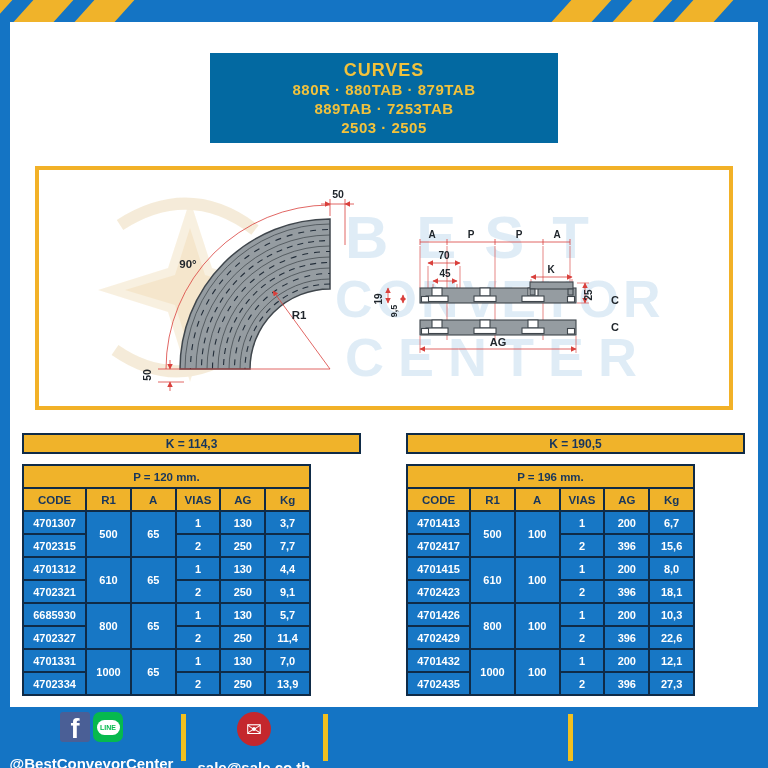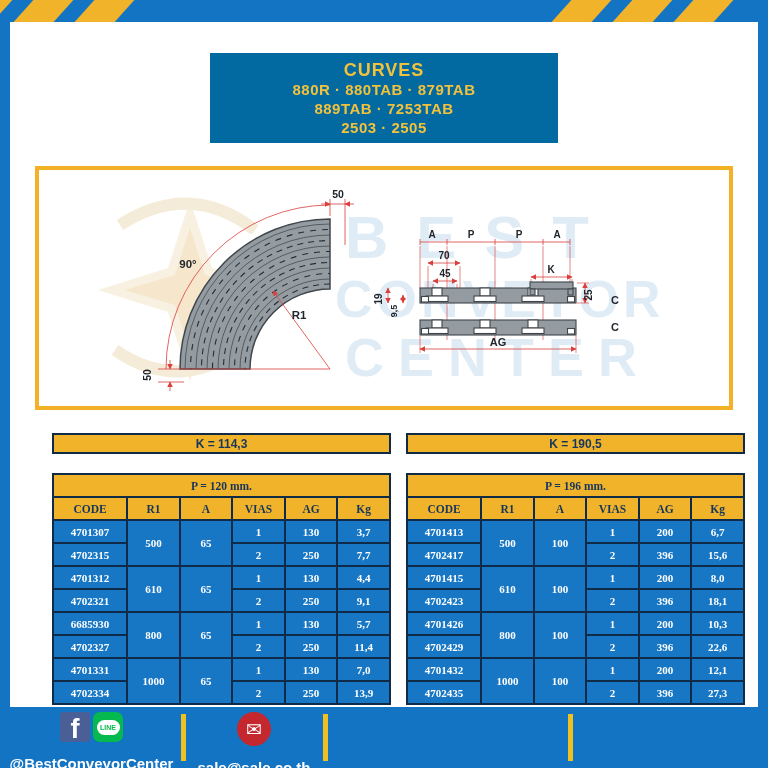--- a/index.html
+++ b/index.html
@@ -14,25 +14,25 @@
   .title-block{position:absolute;left:210px;top:53px;width:348px;height:90px;background:#0369a1;
                display:flex;flex-direction:column;justify-content:center;align-items:center;z-index:2;}
   .title-line1{color:#f2c23c;font-weight:bold;font-size:18px;line-height:20px;letter-spacing:1px;}
   .title-line{color:#f2c23c;font-weight:bold;font-size:15px;line-height:19px;letter-spacing:.5px;}
   
   .drawing-box{position:absolute;left:35px;top:166px;width:698px;height:244px;box-sizing:border-box;
                border:4px solid #f2b127;background:#fff;z-index:2;}
   .drawing-box svg{position:absolute;left:0;top:0;}
   
   .tblock{position:absolute;top:433px;width:339px;z-index:2;}
-  .tblock.left{left:52px;} .tblock.right{left:406px;}
+  .tblock.left{left:22px;} .tblock.right{left:406px;}
   .kbar{height:21px;background:#f0b32a;border:2px solid #0f2b47;box-sizing:border-box;
         display:flex;align-items:center;justify-content:center;
         color:#17365d;font-weight:bold;font-size:12px;}
-  .dtable{border-collapse:collapse;width:339px;margin-top:19px;table-layout:fixed;font-family:Liberation Serif, serif;}
+  .dtable{border-collapse:collapse;width:289px;margin-top:10px;table-layout:fixed;}
   .dtable td{border:2px solid #0f2b47;height:21px;padding:0;text-align:center;vertical-align:middle;}
   .dtable col.c0{width:22%;}
   .dtable td.y{background:#f0b32a;color:#17365d;font-weight:bold;font-size:11.5px;}
   .dtable td.b{background:#1777c5;color:#ffffff;font-weight:bold;font-size:11px;}
   
   .footer{position:absolute;left:0;bottom:0;width:768px;height:61px;background:#1474c4;z-index:7;
           display:flex;align-items:stretch;}
   .fsec{display:flex;flex-direction:column;align-items:center;justify-content:flex-start;padding-top:5px;}
   .fsec .flabel{color:#fff;font-weight:bold;font-size:15px;margin-top:13px;white-space:nowrap;}
   .fdiv{position:absolute;top:7px;width:5px;height:47px;background:#f0c020;}

